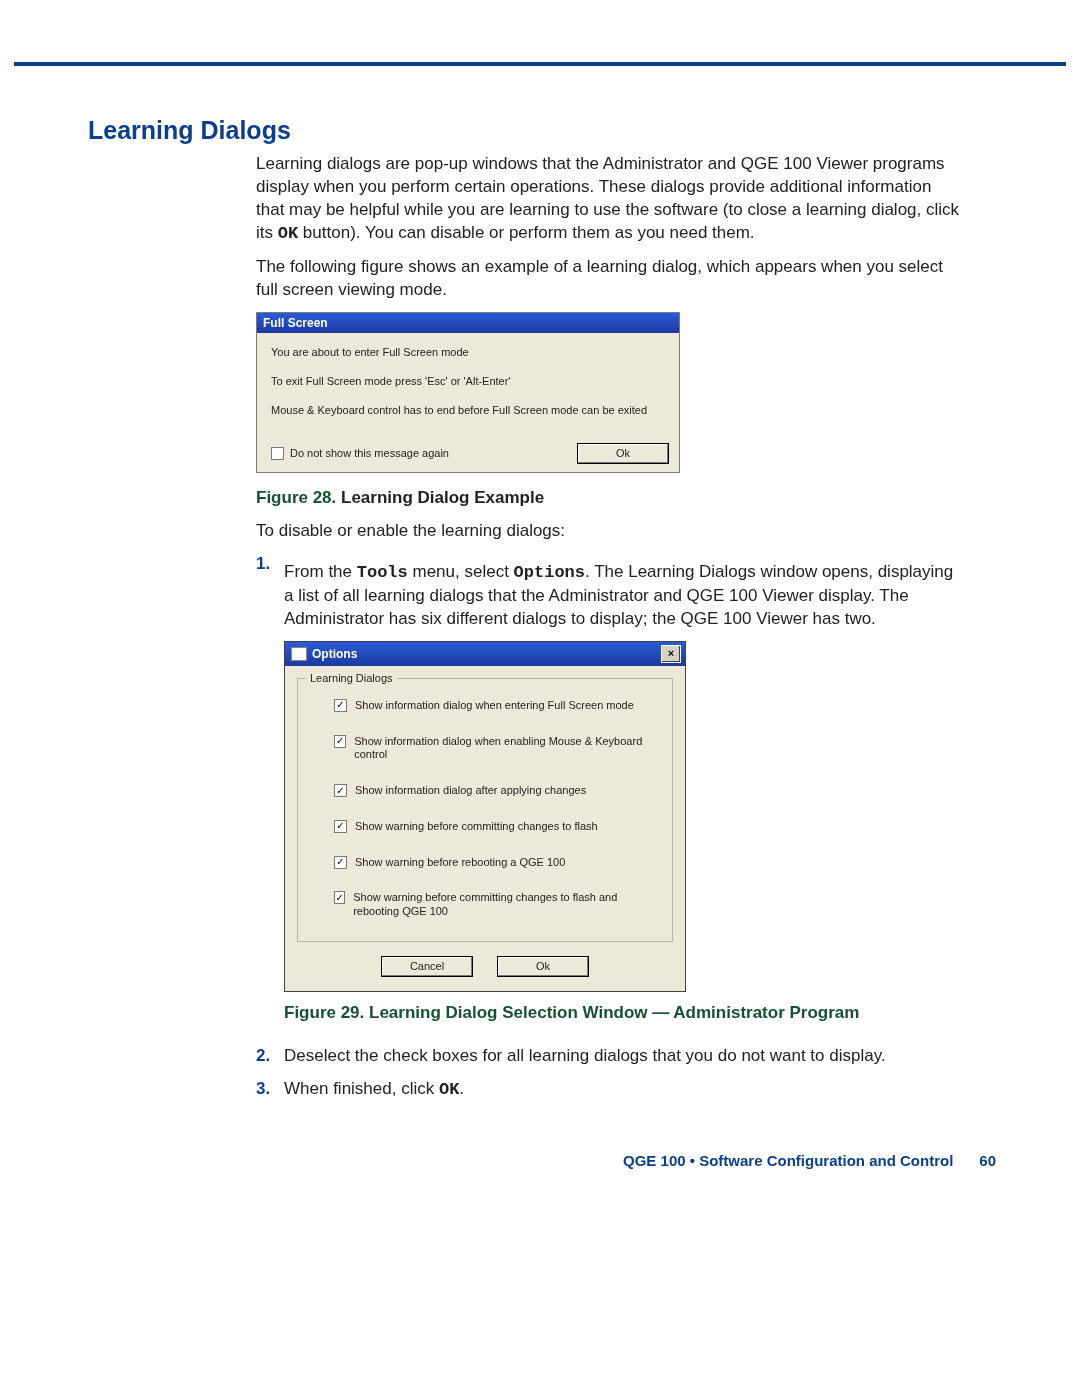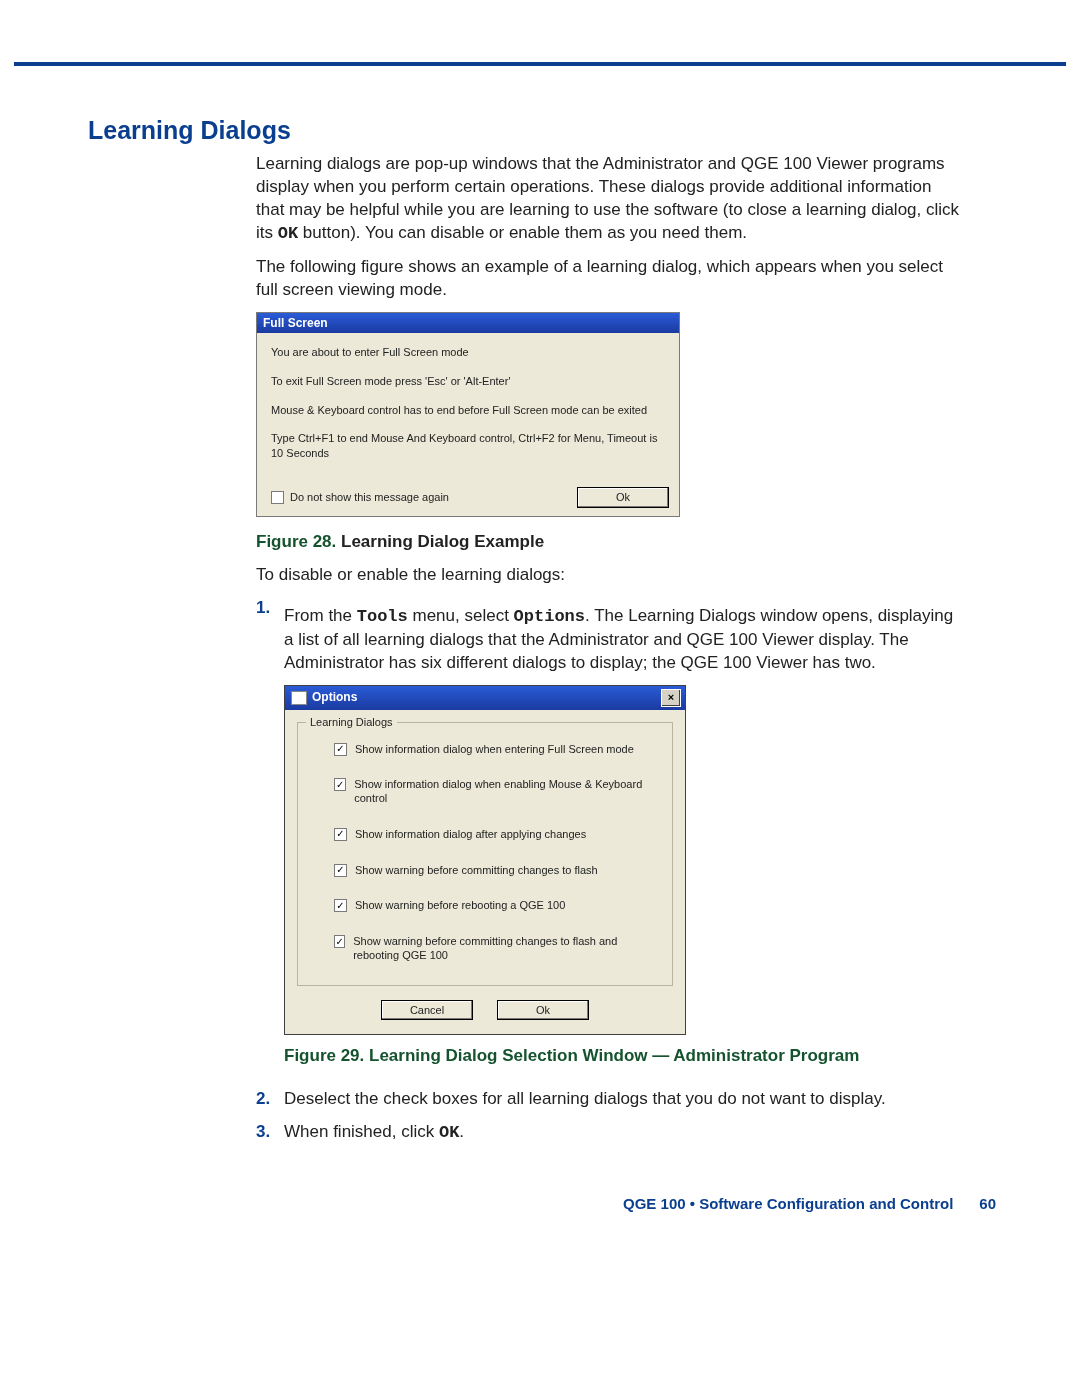--- a/index.html
+++ b/index.html
@@ -193,32 +193,31 @@
 
 <div class="top-border"></div>
 
 <div class="page">
 
   <h1 class="section-title">Learning Dialogs</h1>
 
   <div class="body-text">
 
     <p>
-      <span>Learning dialogs are pop-up windows that the Administrator and QGE 100 Viewer programs display when you perform certain operations. These dialogs provide additional information that may be helpful while you are learning to use the software (to close a learning dialog, click its </span><span class="mono">OK</span><span> button). You can disable or enable them as you need them.</span>
+      <span>Learning dialogs are pop-up windows that the Administrator and QGE 100 Viewer programs display when you perform certain operations. These dialogs provide additional information that may be helpful while you are learning to use the software (to close a learning dialog, click its </span><span class="mono">OK</span><span> button). You can disable or perform them as you need them.</span>
     </p>
 
     <p>The following figure shows an example of a learning dialog, which appears when you select full screen viewing mode.</p>
 
     <div class="dialog1">
       <div class="titlebar">Full Screen</div>
       <div class="body">
         <p>You are about to enter Full Screen mode</p>
         <p>To exit Full Screen mode press 'Esc' or 'Alt-Enter'</p>
         <p>Mouse &amp; Keyboard control has to end before Full Screen mode can be exited</p>
-        <p>Type Ctrl+F1 to end Mouse And Keyboard control, Ctrl+F2 for Menu, Timeout is 10 Seconds</p>
       </div>
       <div class="footer">
         <label class="chk">
           <span class="win-checkbox"></span>
           <span>Do not show this message again</span>
         </label>
         <div class="win-button">Ok</div>
       </div>
     </div>
 

